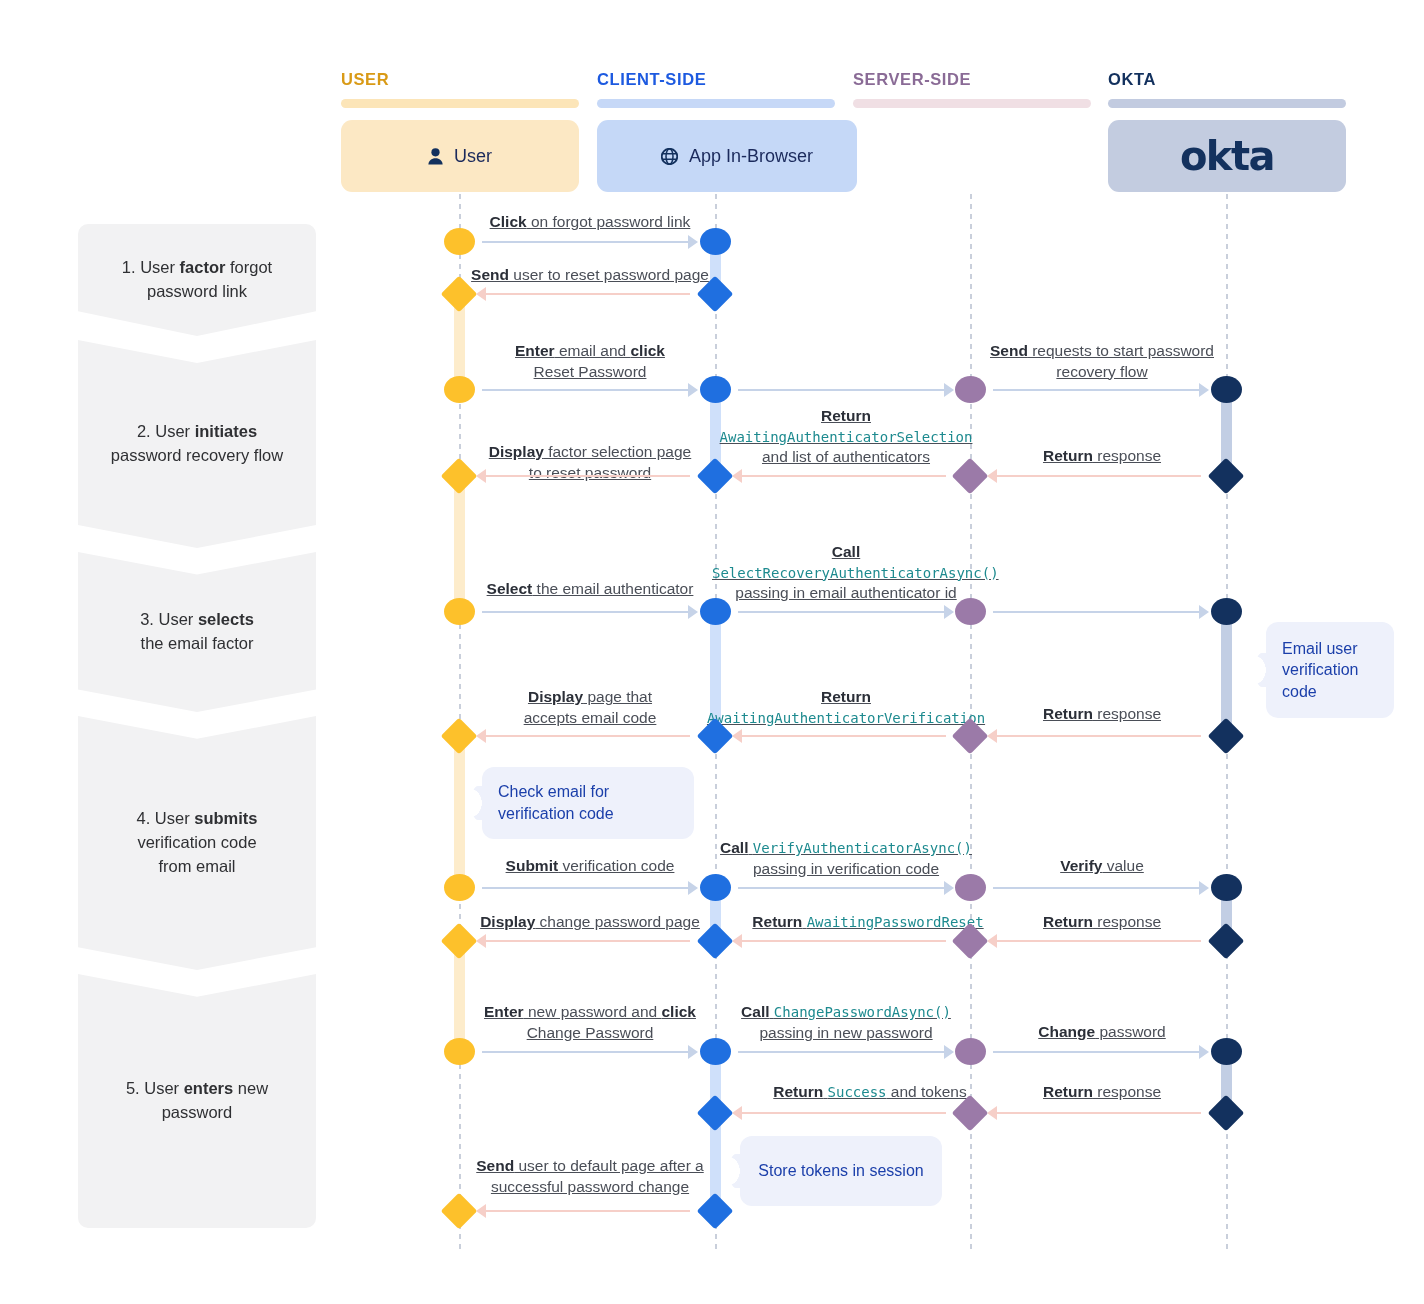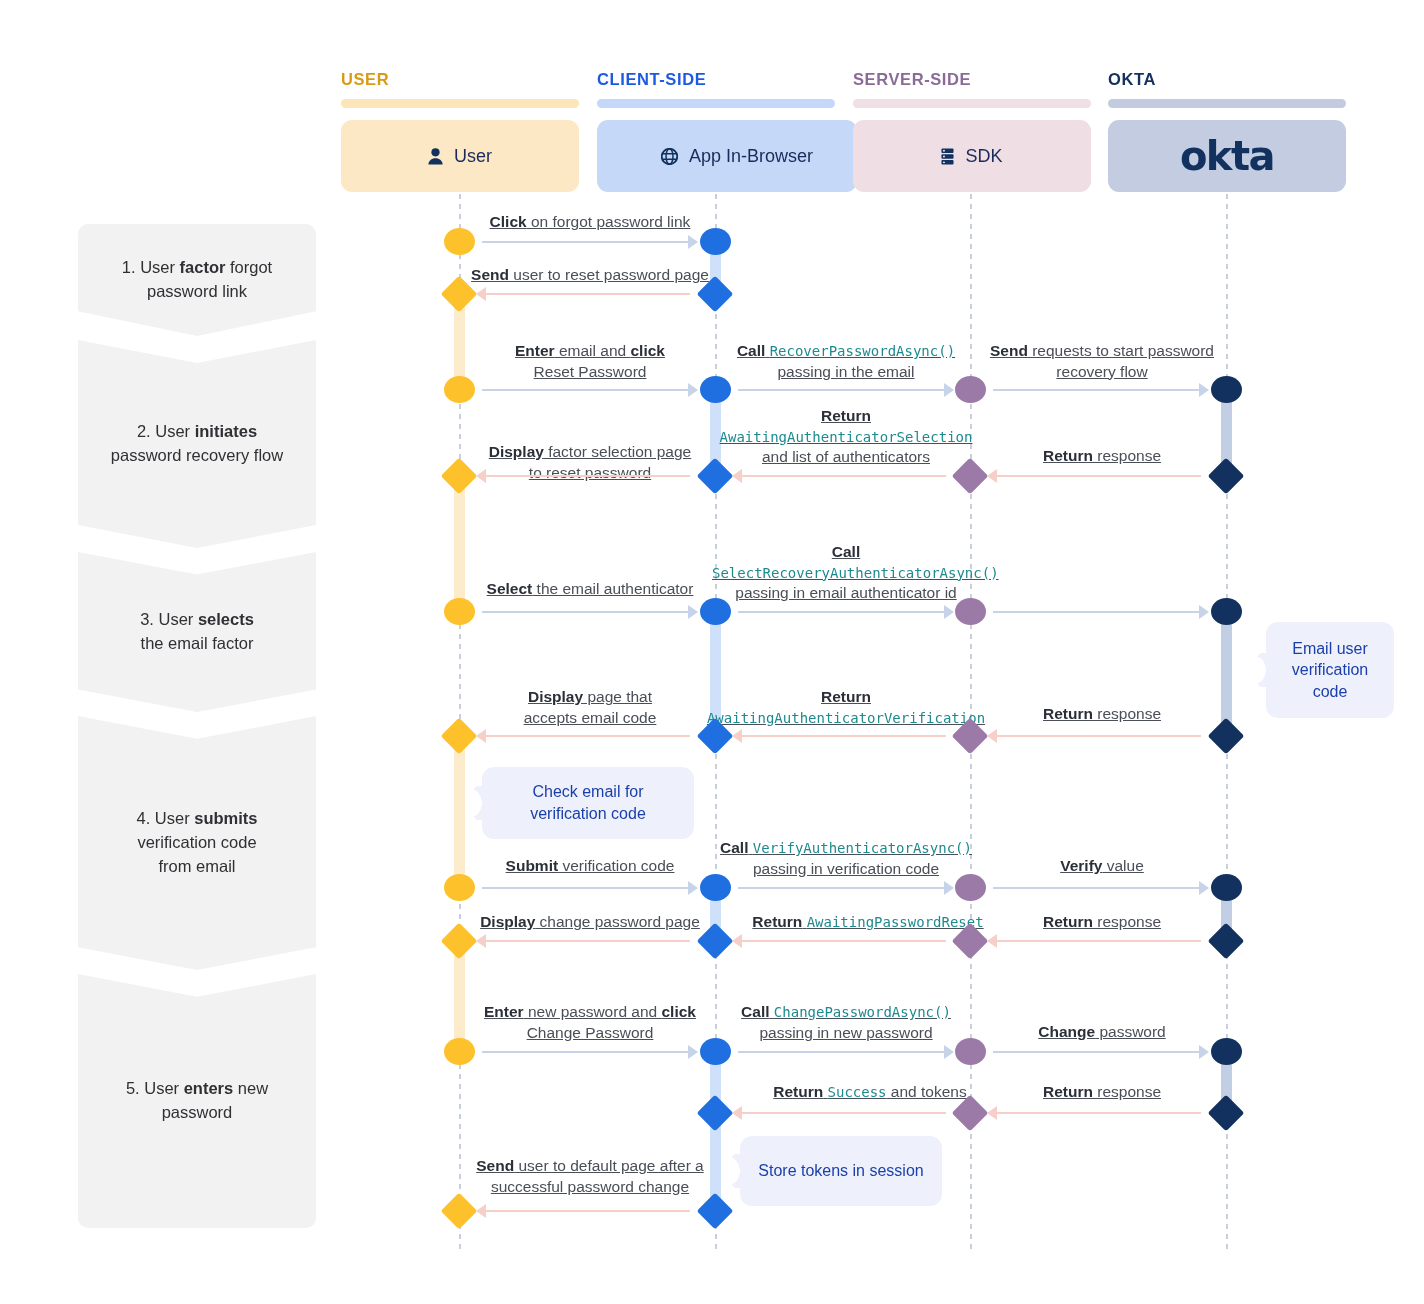--- a/index.html
+++ b/index.html
@@ -120,21 +120,20 @@
   .node.diamond { transform: rotate(45deg); border-radius: 3px; }
 
   
   .callout {
     position: absolute;
     background: #eef1fb;
     border-radius: 12px;
     color: #1b3faa;
     font-size: 16px;
     line-height: 1.35;
-    text-align: center;
     display: flex;
     align-items: center;
     justify-content: center;
     padding: 10px 16px;
   }
   .callout::before {
     content: "";
     position: absolute;
     left: -11px;
     top: 50%;
@@ -179,33 +178,20 @@
           <circle cx="9" cy="9" r="8.2" fill="none" stroke="#13315e" stroke-width="1.9"></circle>
           <ellipse cx="9" cy="9" rx="3.7" ry="8.2" fill="none" stroke="#13315e" stroke-width="1.6"></ellipse>
           <path d="M1 6.2h16M1 11.8h16" stroke="#13315e" stroke-width="1.6"></path>
         </svg>
     </span>
     <span>App In-Browser</span>
   </div>
 
   <div class="col-title" style="left:853px; top:70px; color:#8a6b96;">SERVER-SIDE</div>
   <div class="col-bar" style="left:853px; top:99px; width:238px; background:#f0dfe4;"></div>
-  <div class="actor-box" style="left:853px; top:120px; width:238px; background:#efdfe4;">
-    <span class="actor-icon">
-      <svg width="13" height="17" viewBox="0 0 14 18">
-          <rect x="0.5" y="0.5" width="13" height="4.6" rx="1" fill="#13315e"></rect>
-          <rect x="0.5" y="6.7" width="13" height="4.6" rx="1" fill="#13315e"></rect>
-          <rect x="0.5" y="12.9" width="13" height="4.6" rx="1" fill="#13315e"></rect>
-          <circle cx="3.2" cy="2.8" r="0.95" fill="#fff"></circle>
-          <circle cx="3.2" cy="9" r="0.95" fill="#fff"></circle>
-          <circle cx="3.2" cy="15.2" r="0.95" fill="#fff"></circle>
-        </svg>
-    </span>
-    <span>SDK</span>
-  </div>
 
   <div class="col-title" style="left:1108px; top:70px; color:#13315e;">OKTA</div>
   <div class="col-bar" style="left:1108px; top:99px; width:238px; background:#c2cbe0;"></div>
   <div class="actor-box" style="left:1108px; top:120px; width:238px; background:#c3cce0;">
     <span class="okta-logo">okta</span>
   </div>
 
   <div class="lifeline" style="left:459px;  top:194px; height:1060px;"></div>
   <div class="lifeline" style="left:715px;  top:194px; height:1060px;"></div>
   <div class="lifeline" style="left:970px;  top:194px; height:1060px;"></div>
@@ -253,21 +239,20 @@
   <div class="msg-label" style="left:455px; top:265px; width:270px;"><b>Send</b> user to reset password page</div>
   <div class="msg-line ret" style="left:486px; top:293px; width:204px;"></div>
   <div class="arrowhead ret" style="left:476px; top:287px;"></div>
   <div class="node diamond" style="left:446px; top:281px; width:26px; height:26px; background:#fdc12b;"></div>
   <div class="node diamond" style="left:702px; top:281px; width:26px; height:26px; background:#1f6fe0;"></div>
 
   <div class="msg-label" style="left:465px; top:341px; width:250px;"><b>Enter</b> email and <b>click</b><br>Reset Password</div>
   <div class="msg-line fwd" style="left:482px; top:389px; width:206px;"></div>
   <div class="arrowhead fwd" style="left:688px; top:383px;"></div>
 
-  <div class="msg-label" style="left:722px; top:341px; width:248px;"><b>Call</b> <span class="code">RecoverPasswordAsync()</span><br>passing in the email</div>
   <div class="msg-line fwd" style="left:738px; top:389px; width:206px;"></div>
   <div class="arrowhead fwd" style="left:944px; top:383px;"></div>
 
   <div class="msg-label" style="left:977px; top:341px; width:250px;"><b>Send</b> requests to start password<br>recovery flow</div>
   <div class="msg-line fwd" style="left:993px; top:389px; width:206px;"></div>
   <div class="arrowhead fwd" style="left:1199px; top:383px;"></div>
 
   <div class="node circle" style="left:444px;  top:376px; width:31px; height:27px; background:#fdc12b;"></div>
   <div class="node circle" style="left:700px;  top:376px; width:31px; height:27px; background:#1f6fe0;"></div>
   <div class="node circle" style="left:955px;  top:376px; width:31px; height:27px; background:#9b7aa8;"></div>

